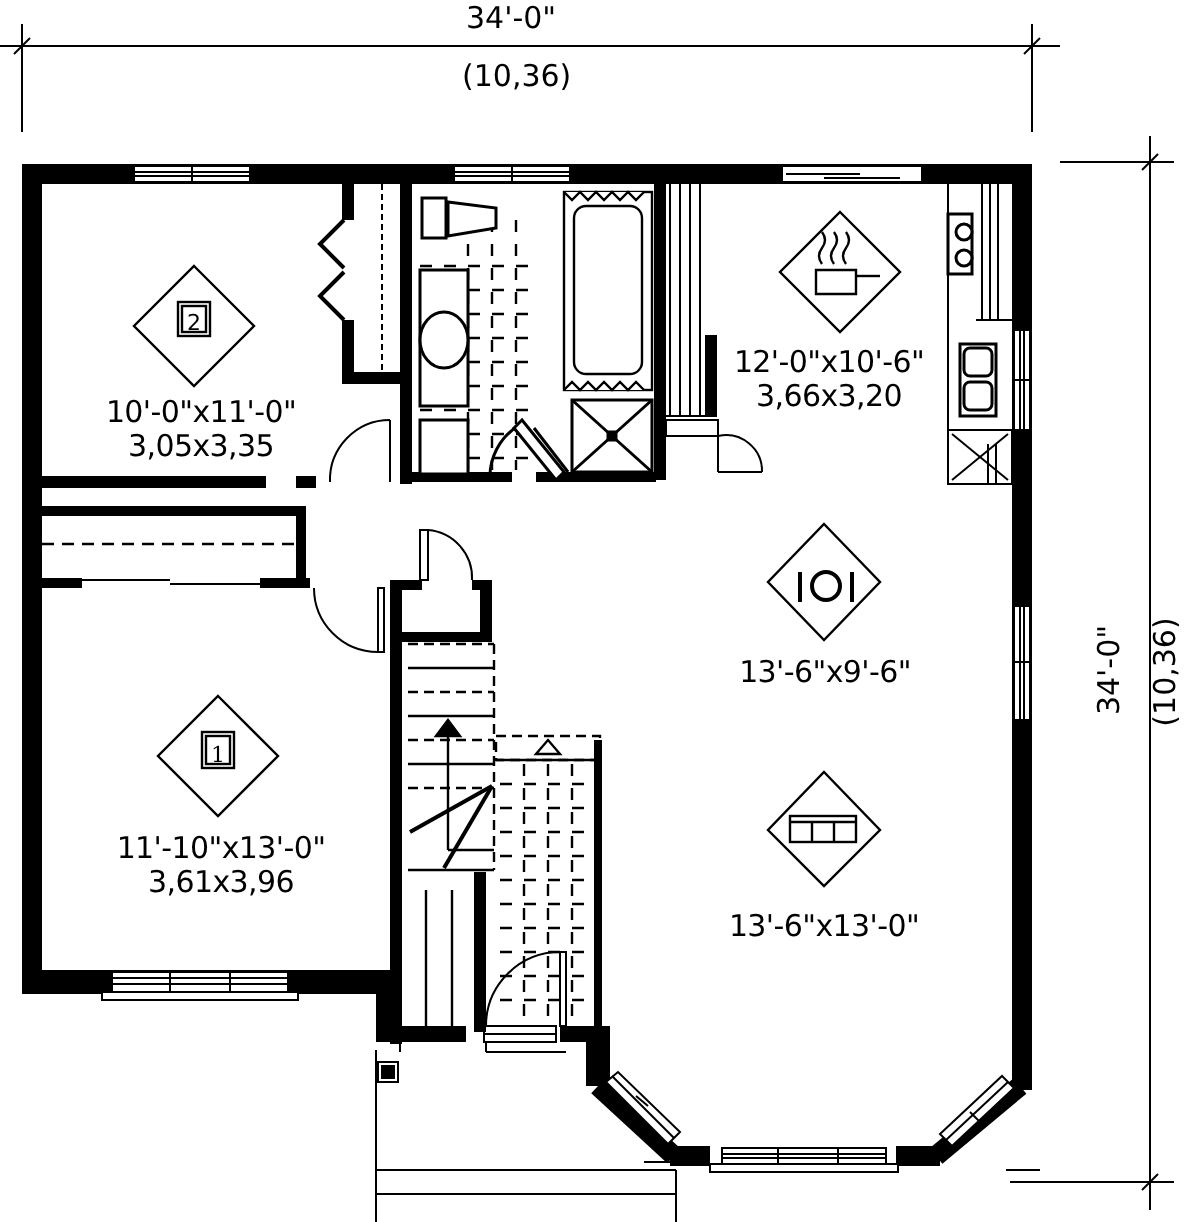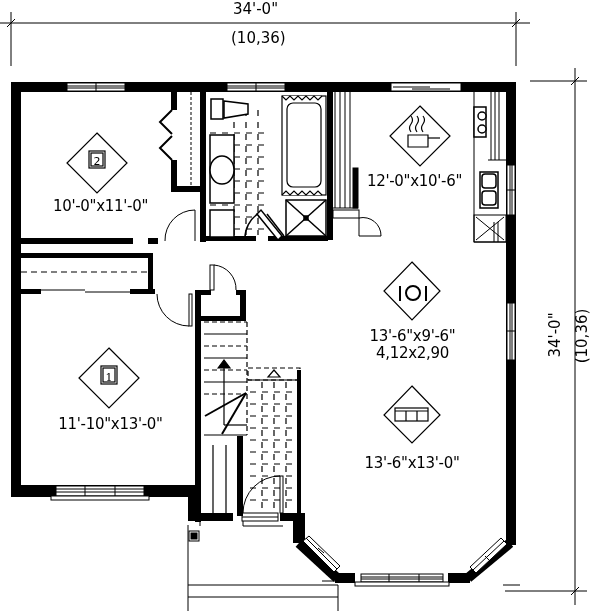--- a/index.html
+++ b/index.html
@@ -322,26 +322,28 @@
   </g>
 </svg>
 
 <div class="dimtxt" style="left:233px; top:0px;">34'-0"</div>
 <div class="dimtxt" style="left:231px; top:29px;">(10,36)</div>
 <div class="dimtxt vert" style="left:532px; top:326px;">34'-0"</div>
 <div class="dimtxt vert" style="left:555px; top:327px;">(10,36)</div>
 
 <div class="lbl" style="left:38px; top:198px; width:125px;">
   <div>10'-0"x11'-0"</div>
+  <div>3,05x3,35</div>
 </div>
 <div class="lbl" style="left:352px; top:173px; width:125px;">
   <div>12'-0"x10'-6"</div>
+  <div>3,66x3,20</div>
 </div>
 <div class="lbl" style="left:350px; top:328px; width:125px;">
   <div>13'-6"x9'-6"</div>
-  <div>4,12x2,90</div>
 </div>
 <div class="lbl" style="left:43px; top:416px; width:135px;">
   <div>11'-10"x13'-0"</div>
+  <div>3,61x3,96</div>
 </div>
 <div class="lbl" style="left:347px; top:455px; width:130px;">
   <div>13'-6"x13'-0"</div>
 </div>
 
 </body></html>

